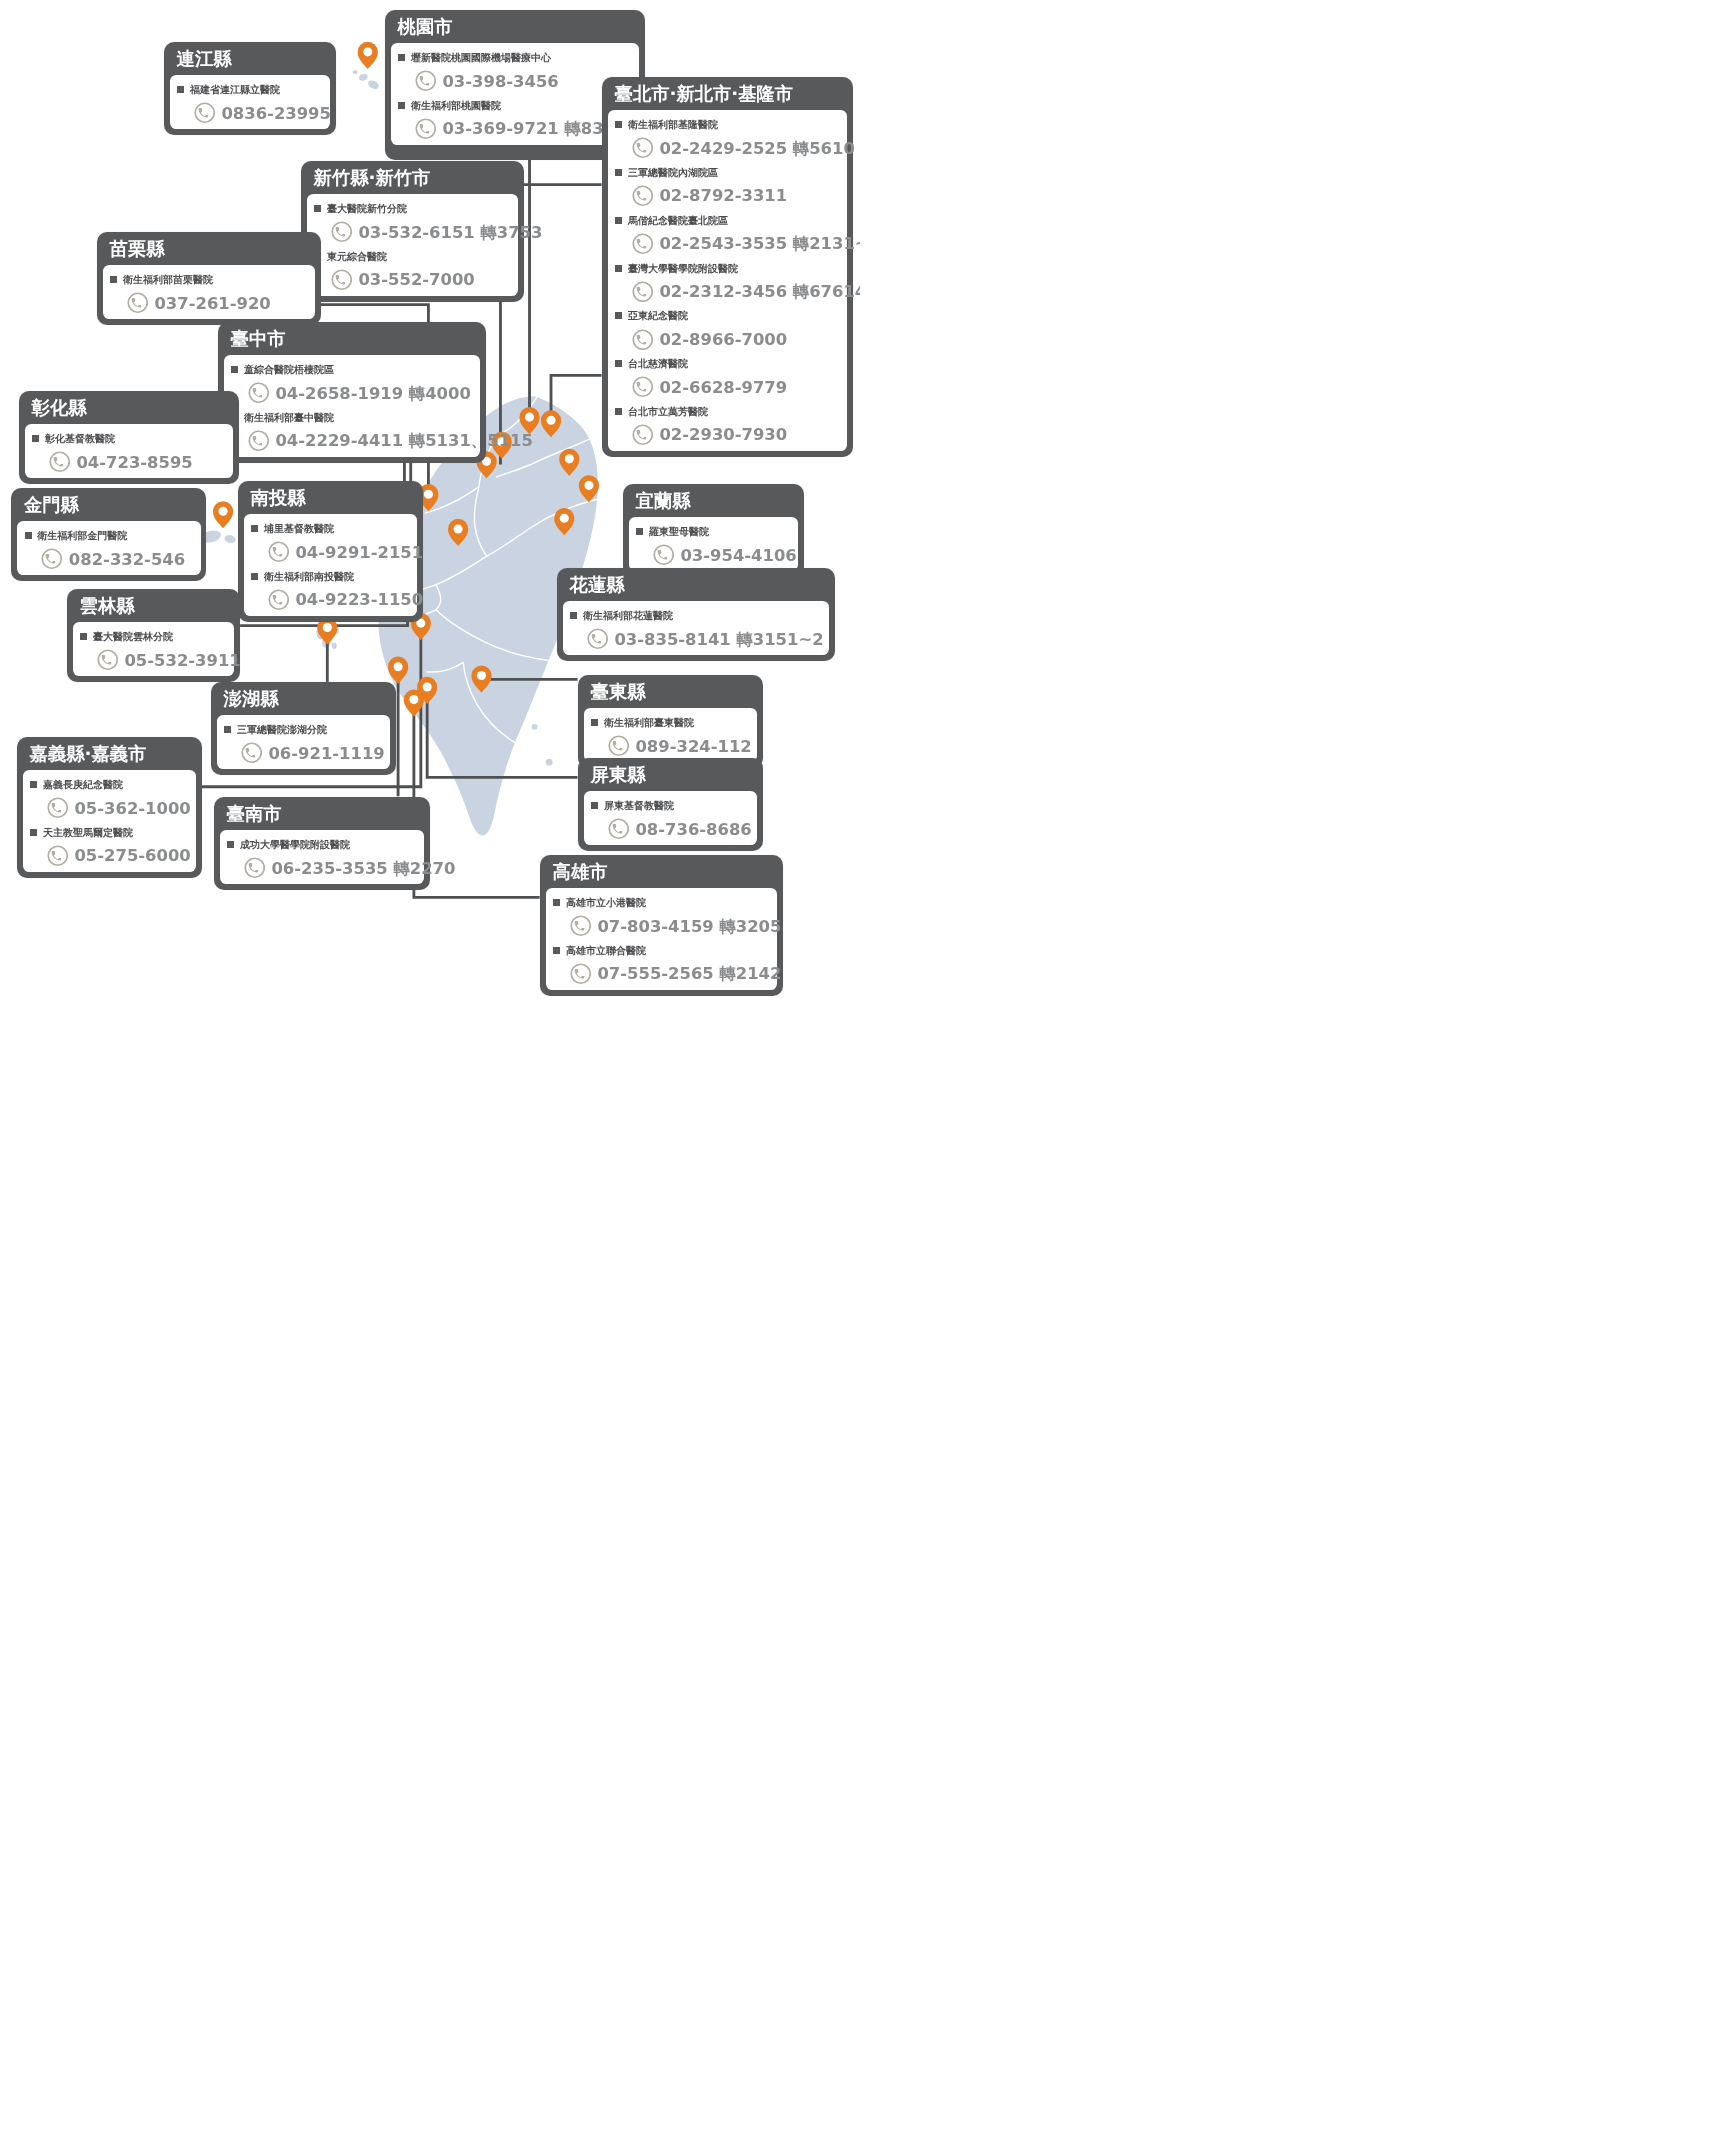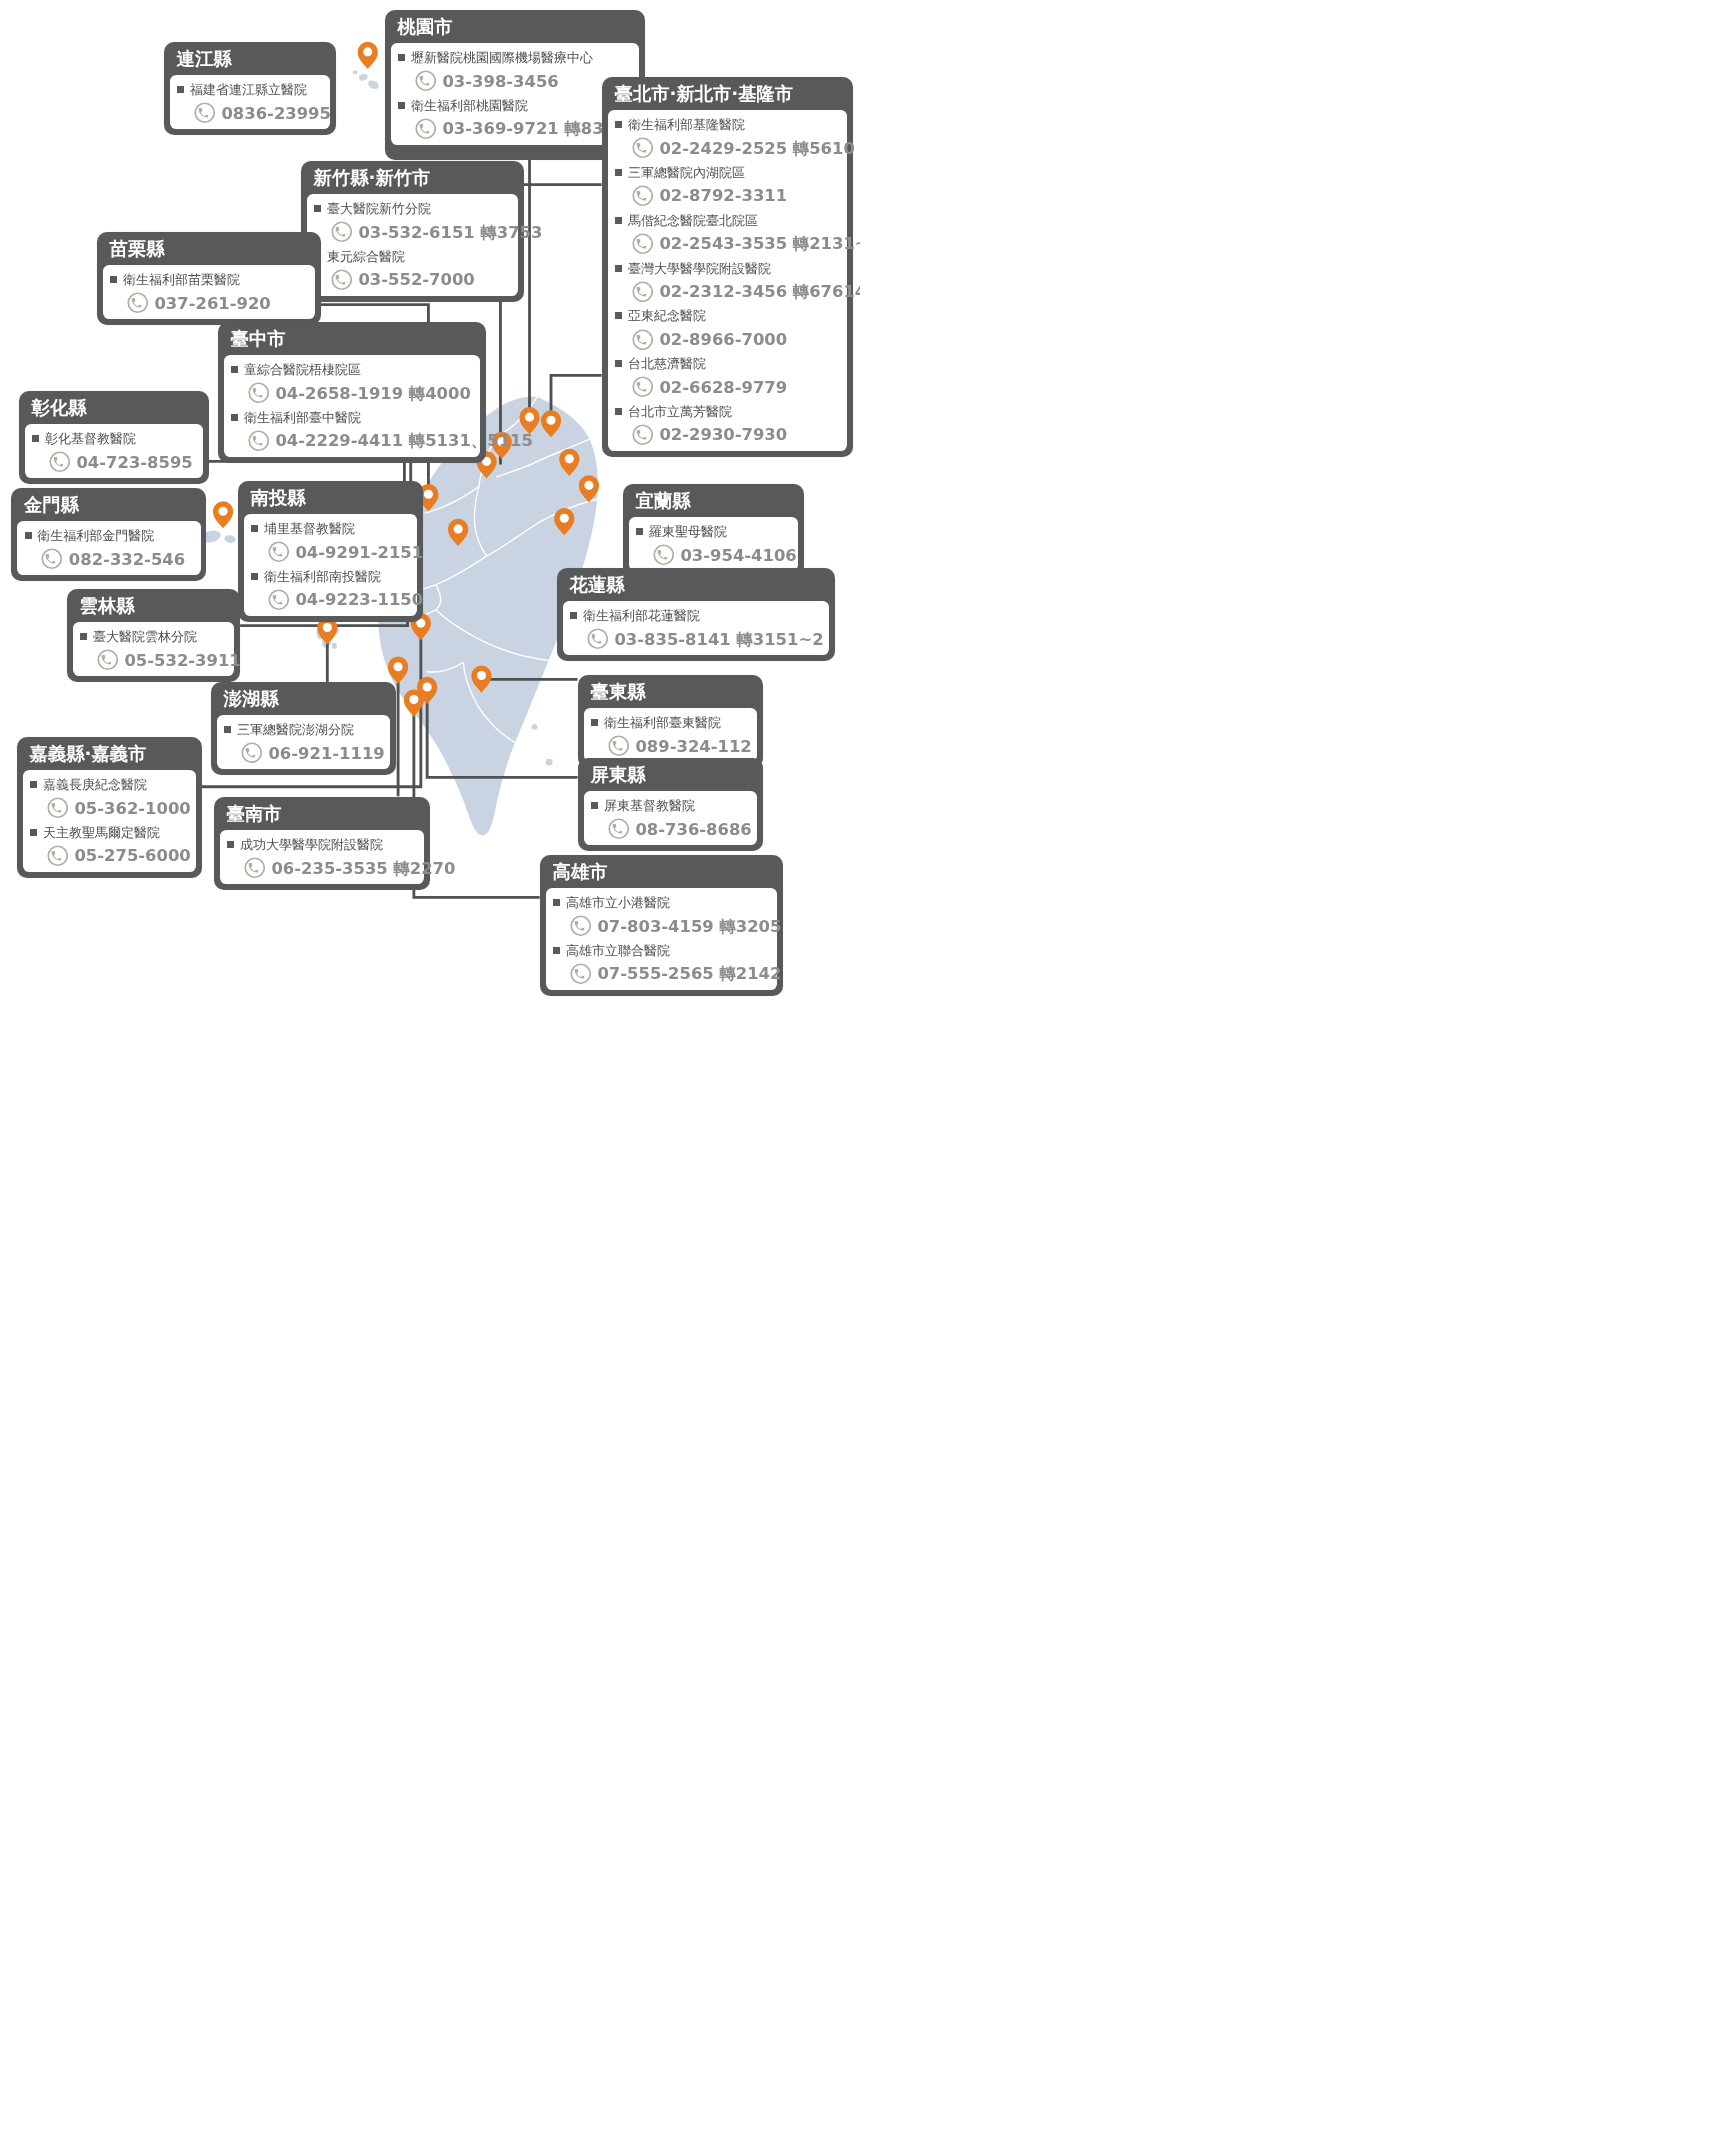--- a/index.html
+++ b/index.html
@@ -11,21 +11,21 @@
   body{font-family:"DejaVu Sans","Liberation Sans",sans-serif;}
   #canvas{position:relative;width:860px;height:1075px;background:#fff;overflow:hidden;}
   #maplayer{position:absolute;left:0;top:0;z-index:0;}
   .region{position:absolute;z-index:2;background:var(--ink);border-radius:10px;
           box-shadow:0 0 0 0.6px rgba(0,0,0,.04);}
   .region-title{color:#fff;font-weight:bold;font-size:18.3px;line-height:1;
                 padding:8.2px 5px 6.3px 12.6px;white-space:nowrap;letter-spacing:0;}
   .region-body{background:#fff;border-radius:6.3px;margin:0 5.7px 5.7px 5.7px;
                padding:4.4px 6.3px 2.5px 6.3px;}
   .hospital{margin-bottom:1.3px;}
-  .h-name{font-size:13px;font-weight:normal;color:var(--name);line-height:21.5px;
+  .h-name{font-size:10px;font-weight:bold;color:var(--name);line-height:21.5px;
           display:flex;align-items:flex-start;white-space:nowrap;text-align:right;}
   .bullet{width:7px;height:7px;background:var(--ink);display:inline-block;
           margin:7px 5.7px 0 1.3px;flex:0 0 auto;}
   .h-phone{font-size:16.4px;font-weight:bold;color:var(--phone);line-height:25px;
            display:flex;align-items:center;padding-left:17.7px;white-space:nowrap;}
   .phone-icon{width:21.5px;height:21.5px;flex:0 0 auto;margin-right:6.3px;display:inline-block;}
   .phone-icon svg{width:100%;height:100%;display:block;}
   #footer{position:absolute;left:40px;top:896px;z-index:2;}
   .f-agency{font-size:30px;font-weight:bold;color:var(--ink);letter-spacing:2.5px;line-height:1.15;}
   .f-main{font-size:42px;font-weight:bold;color:var(--ink);letter-spacing:3.2px;line-height:1.25;}
@@ -452,21 +452,21 @@
           <circle cx="12" cy="12" r="10.6" fill="none" stroke="var(--phoneicon)" stroke-width="1.9"></circle>
           <path fill="var(--phoneicon)" d="M15.8 14.6l-1.7-.2c-.4 0-.8.1-1.1.4l-1.1 1.1c-1.8-.9-3.3-2.4-4.2-4.2l1.1-1.1c.3-.3.4-.7.4-1.1l-.2-1.7c-.1-.6-.6-1.1-1.2-1.1H6.4c-.7 0-1.3.6-1.2 1.3.3 5 4.3 9 9.3 9.3.7 0 1.3-.5 1.3-1.2v-1.3c0-.6-.5-1.1-1-1.2z"></path>
         </svg>
       </span>
       <span class="h-phone-text">04-2229-4411 轉5131、5115</span>
     </div>
   </div>
 </div>
   </div>
 
-  <div class="region" style="left: 19px; top: 391px; width: 190px; min-height: 88px;">
+  <div class="region" style="left: 19px; top: 391px; width: 220px; min-height: 88px;">
     <div class="region-title">彰化縣</div>
     <div class="region-body">
   <div class="hospital">
     <div class="h-name">
       <span class="bullet"></span>
       <span class="h-name-text">彰化基督教醫院</span>
     </div>
     <div class="h-phone">
       <span class="phone-icon">
         <svg viewBox="0 0 24 24">

